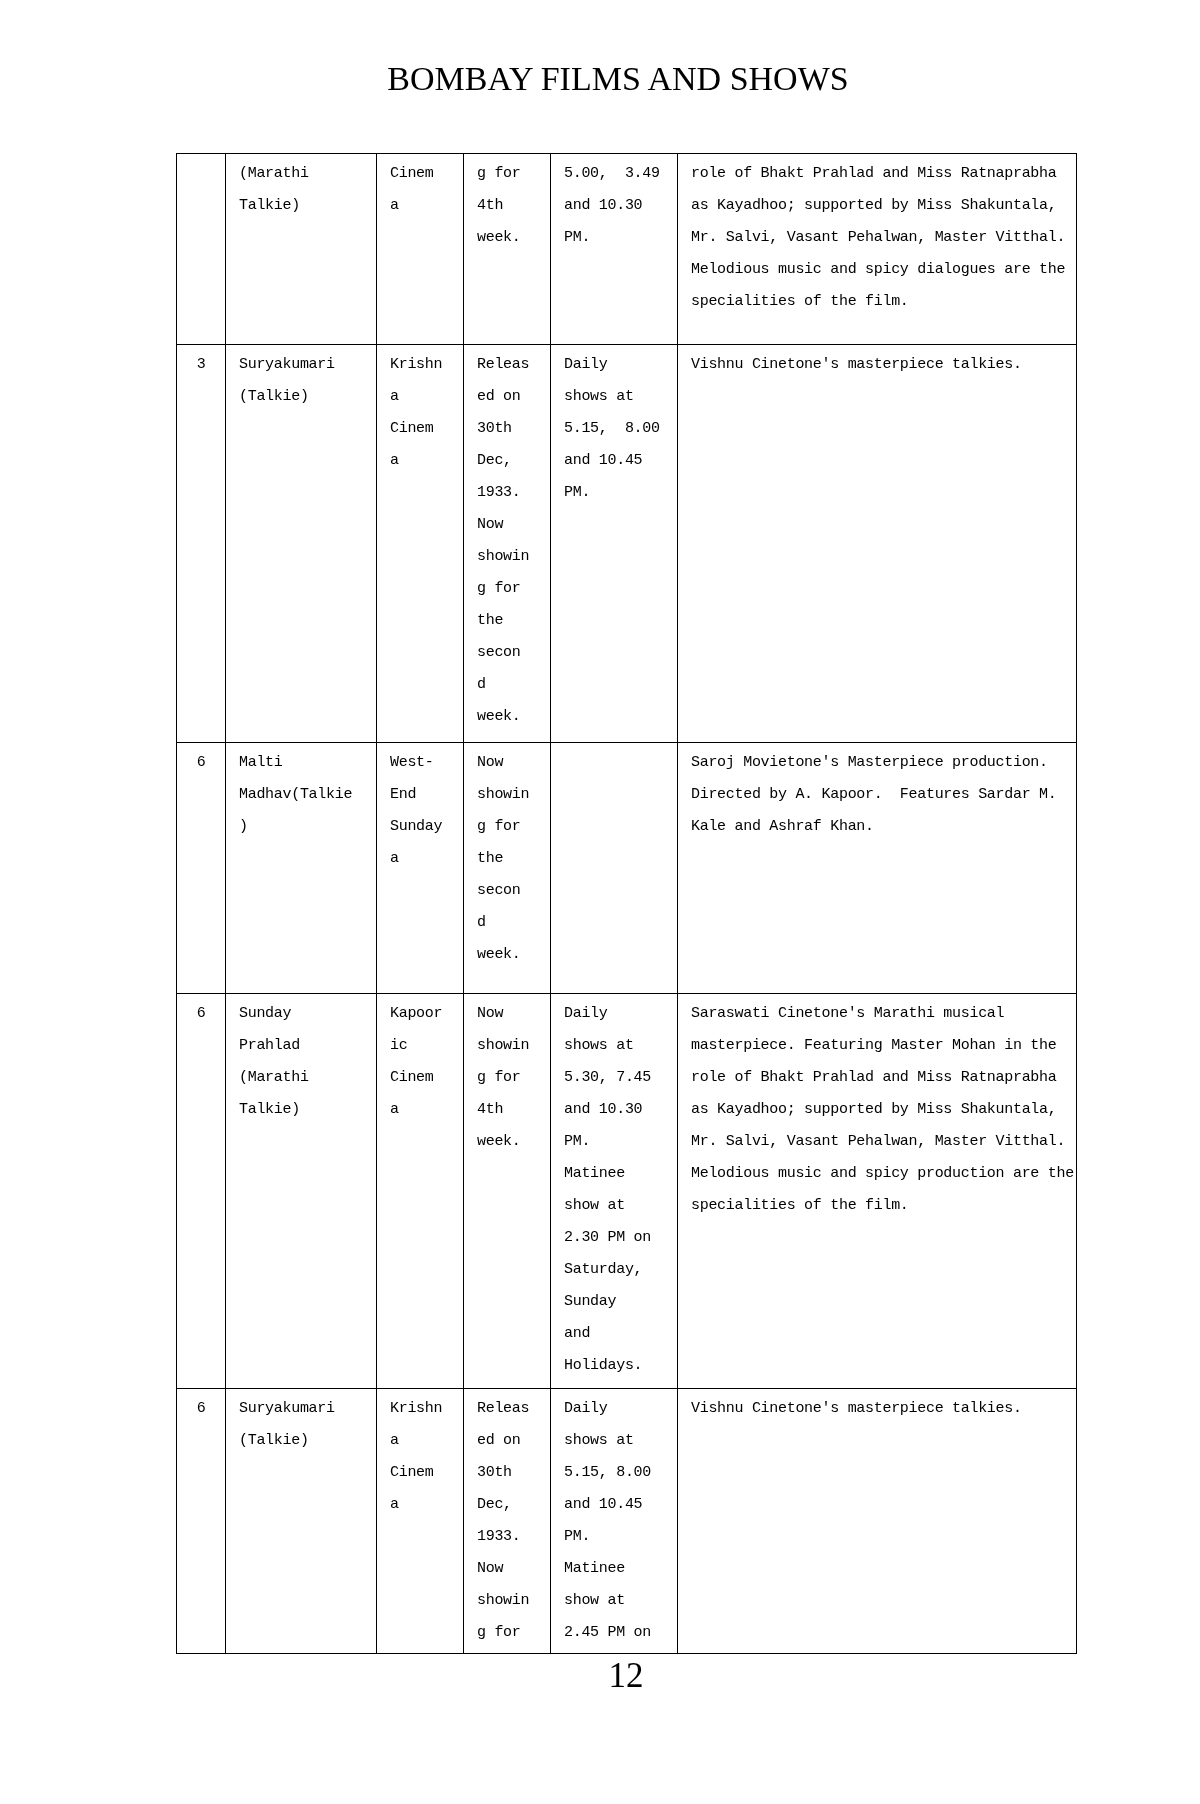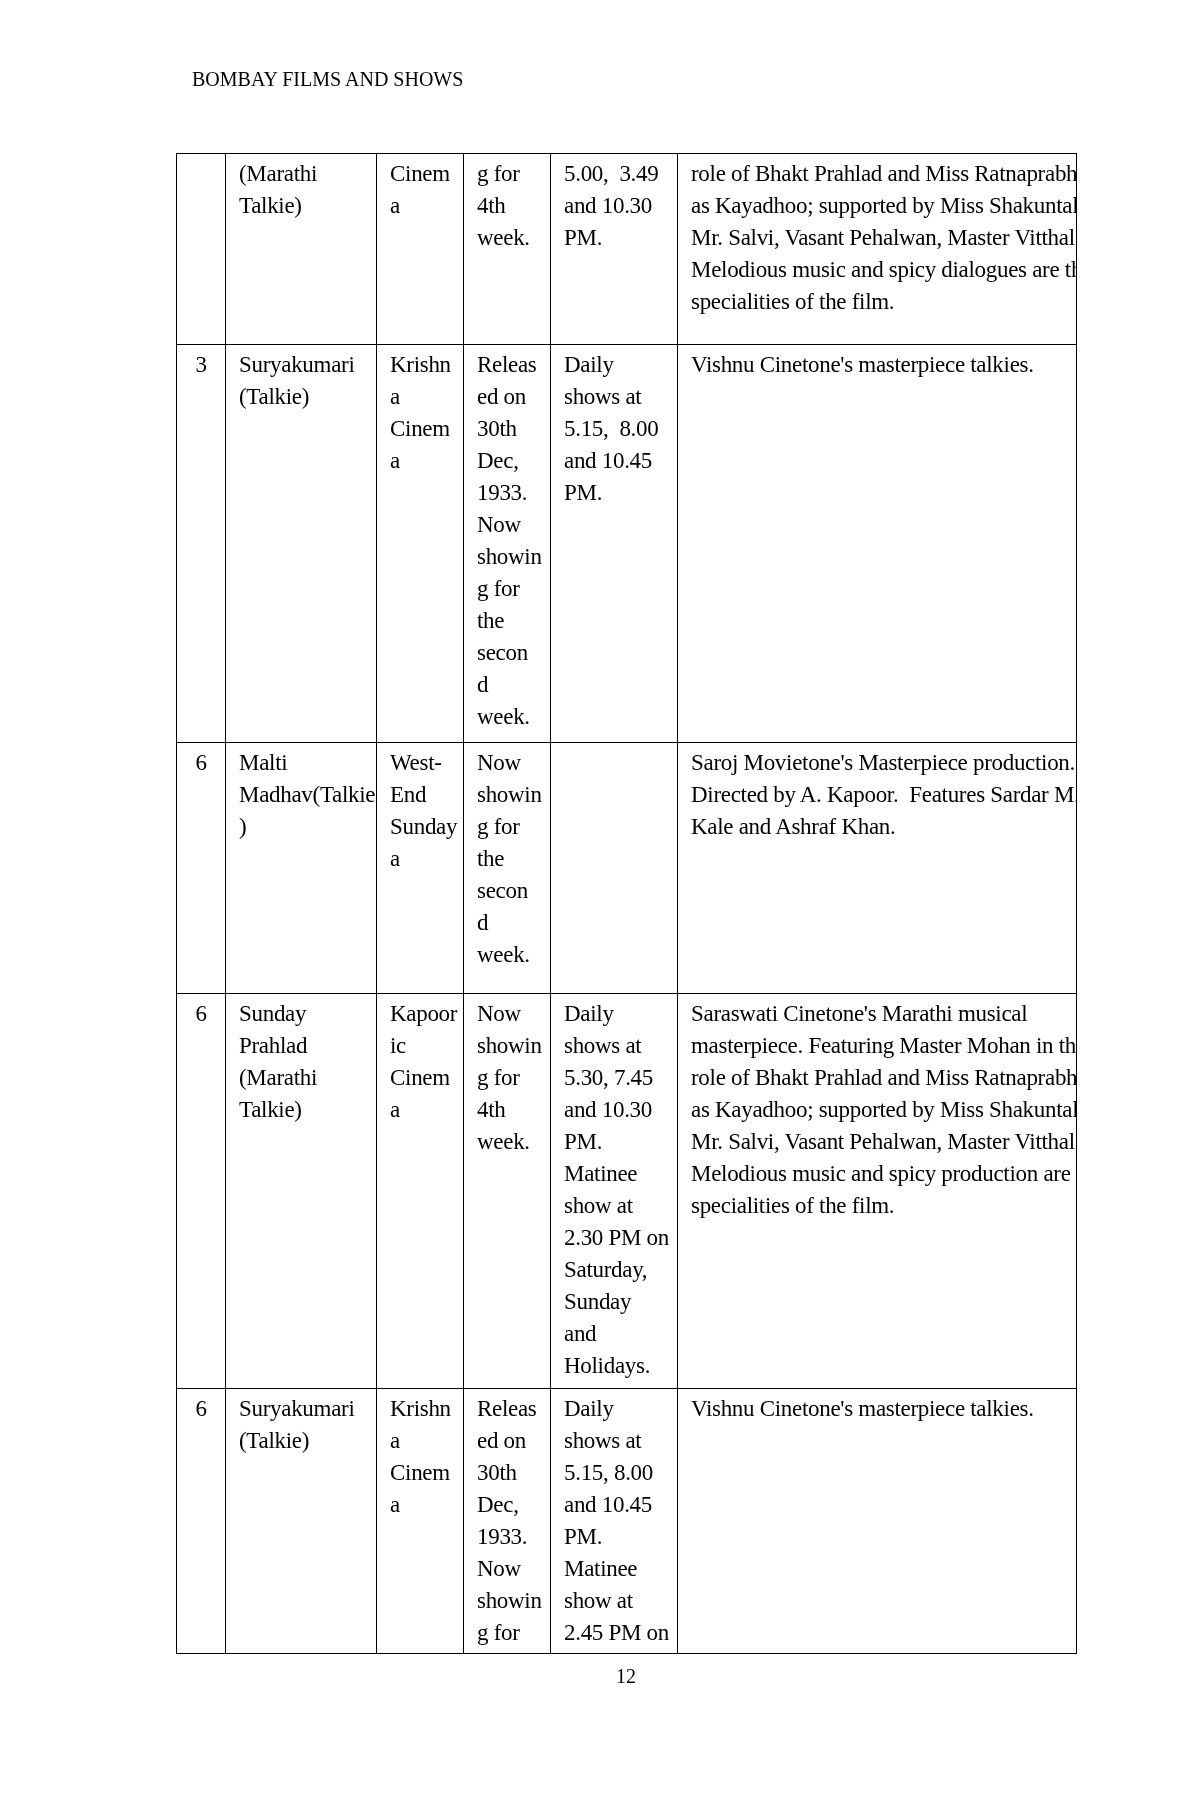--- a/index.html
+++ b/index.html
@@ -11,43 +11,43 @@
     position: relative;
     width: 1200px;
     height: 1804px;
     background: #ffffff;
     color: #000000;
     font-family: "Liberation Sans", sans-serif;
     overflow: hidden;
   }
   .doc-title {
     position: absolute;
-    left: 192px;
+    left: 168px;
     top: 62px;
     width: 900px;
-    text-align: left;
+    text-align: center;
     font-family: "Liberation Serif", serif;
-    font-size: 20px;
+    font-size: 34px;
     line-height: 34px;
     white-space: pre;
   }
   table.films-table {
     position: absolute;
     left: 176px;
     top: 153px;
     width: 900px;
     table-layout: fixed;
     border-collapse: collapse;
   }
   table.films-table td {
     border: 1.5px solid #000000;
     vertical-align: top;
     padding: 4px 10px 4px 13px;
-    font-family: Liberation Serif, serif;
-    font-size: 23px;
+    font-family: Liberation Mono, monospace;
+    font-size: 15px;
     line-height: 32px;
     letter-spacing: -0.3px;
     white-space: pre;
     overflow: hidden;
   }
   table.films-table td.num {
     text-align: center;
     padding-left: 2px;
     padding-right: 2px;
   }
@@ -56,21 +56,21 @@
   tr.r3 { height: 251px; }
   tr.r4 { height: 395px; }
   tr.r5 { height: 250px; }
   .page-number {
     position: absolute;
     left: 176px;
     top: 1657px;
     width: 900px;
     text-align: center;
     font-family: "Liberation Serif", serif;
-    font-size: 20px;
+    font-size: 35px;
     line-height: 38px;
   }
 </style>
 </head>
 <body>
 
 <div class="page">
 
   <div class="doc-title">BOMBAY FILMS AND SHOWS</div>
 

